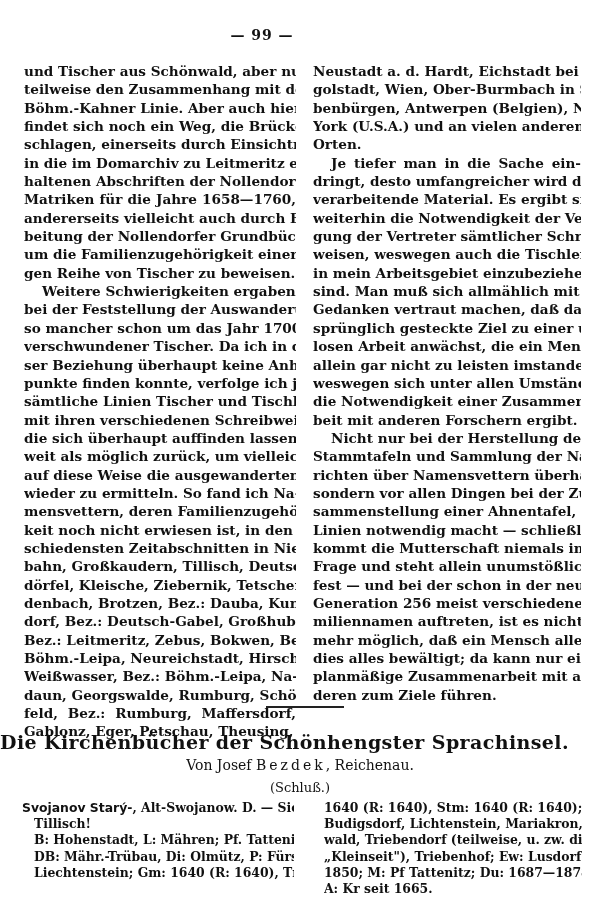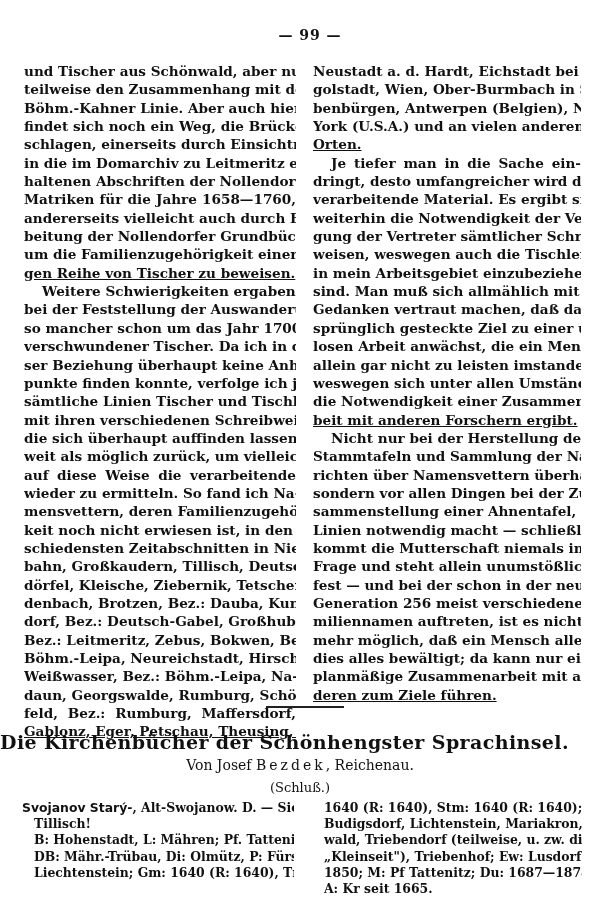--- a/index.html
+++ b/index.html
@@ -4,31 +4,31 @@
 <style>
   html, body { margin: 0; padding: 0; }
   body {
     width: 600px; height: 915px; overflow: hidden;
     background: #ffffff; color: #111111;
     font-family: "DejaVu Serif", "Liberation Serif", serif;
     position: relative;
   }
   .page-number {
     position: absolute; top: 27px; left: 0; width: 524px;
-    text-align: center; font-size: 14px; font-weight: bold; letter-spacing: 1px; margin-left: 48px;
+    text-align: center; font-size: 14px; font-weight: bold; letter-spacing: 1px;
   }
   .col {
     position: absolute; top: 62px;
     font-size: 13.6px; line-height: 18.35px; font-weight: bold;
     text-align: justify;
   }
   .col-left { left: 24px; width: 272px; }
   .col-right { left: 313px; width: 268px; }
   .line { display: block; white-space: nowrap; text-align: justify; text-align-last: justify; overflow: hidden; }
-  .line.last { text-align-last: left; text-decoration: underline; }
+  .line.last { text-align-last: left; }
   .line.indent { padding-left: 18px; }
   .rule {
     position: absolute; top: 706px; left: 266px; width: 78px; height: 2px;
     background: #222222;
   }
   .title {
     position: absolute; top: 731px; left: 0; width: 600px; text-align: left;
     font-size: 19px; font-weight: bold; letter-spacing: 0.4px;
   }
   .byline {
@@ -72,21 +72,21 @@
     <span class="line indent">Weitere Schwierigkeiten ergaben sich</span>
     <span class="line">bei der Feststellung der Auswanderung</span>
     <span class="line">so mancher schon um das Jahr 1700</span>
     <span class="line">verschwundener Tischer. Da ich in die-</span>
     <span class="line">ser Beziehung überhaupt keine Anhalts-</span>
     <span class="line">punkte finden konnte, verfolge ich jetzt</span>
     <span class="line">sämtliche Linien Tischer und Tischler</span>
     <span class="line">mit ihren verschiedenen Schreibweisen,</span>
     <span class="line">die sich überhaupt auffinden lassen, so</span>
     <span class="line">weit als möglich zurück, um vielleicht</span>
-    <span class="line">auf diese Weise die verarbeitende</span>
+    <span class="line">auf diese Weise die ausgewanderten</span>
     <span class="line">wieder zu ermitteln. So fand ich Na-</span>
     <span class="line">mensvettern, deren Familienzugehörig-</span>
     <span class="line">keit noch nicht erwiesen ist, in den ver-</span>
     <span class="line">schiedensten Zeitabschnitten in Niesen-</span>
     <span class="line">bahn, Großkaudern, Tillisch, Deutschneu-</span>
     <span class="line">dörfel, Kleische, Ziebernik, Tetschen, Bo-</span>
     <span class="line">denbach, Brotzen, Bez.: Dauba, Kunners-</span>
     <span class="line">dorf, Bez.: Deutsch-Gabel, Großhubina,</span>
     <span class="line">Bez.: Leitmeritz, Zebus, Bokwen, Bez.:</span>
     <span class="line">Böhm.-Leipa, Neureichstadt, Hirschberg,</span>

